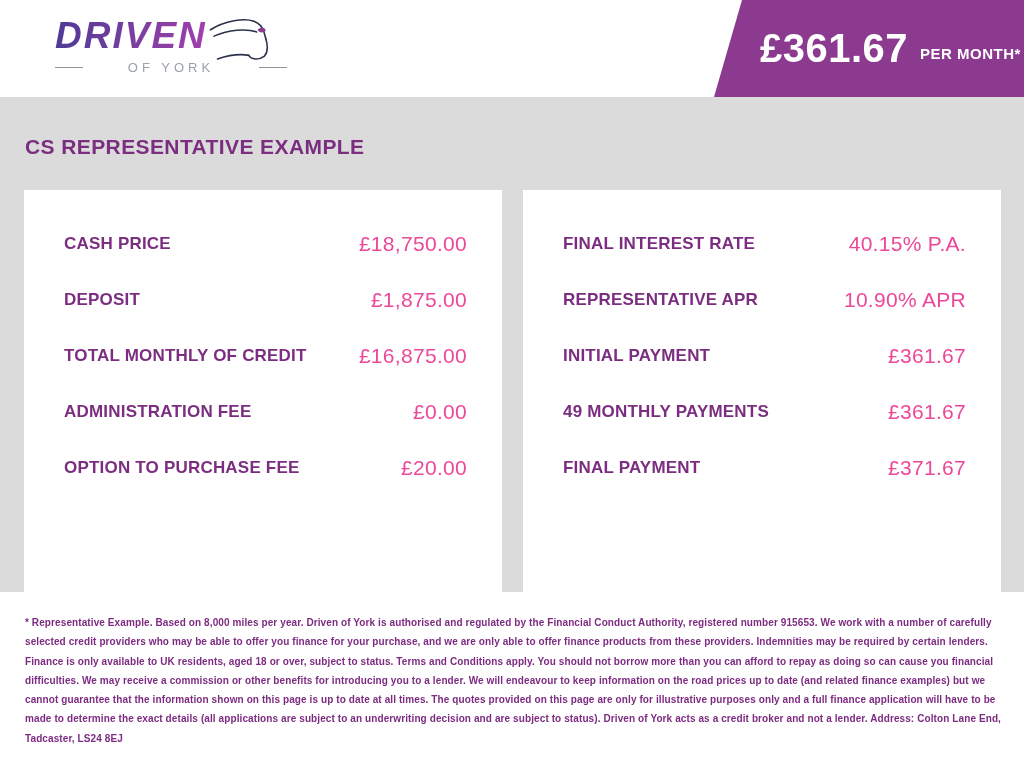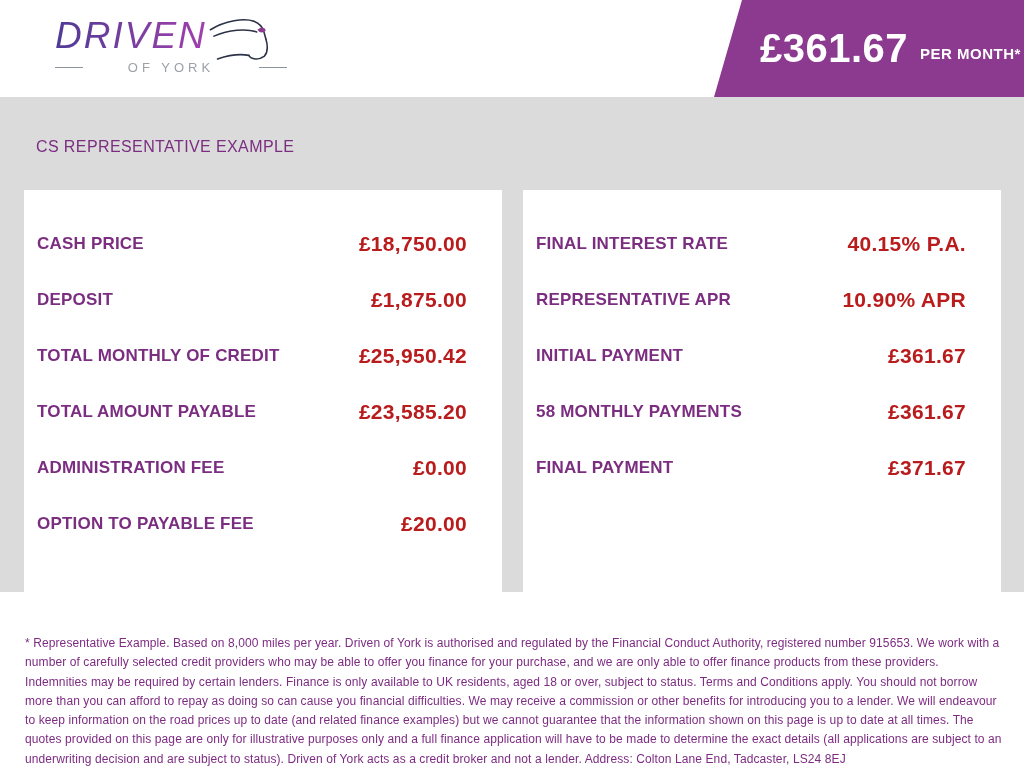--- a/index.html
+++ b/index.html
@@ -5,21 +5,21 @@
   * { margin:0; padding:0; box-sizing:border-box; }
   html,body { width:1024px; height:768px; overflow:hidden; background:#ffffff;
               font-family:"Liberation Sans", sans-serif; }
 
   
   .header { position:relative; width:1024px; height:97px; background:#ffffff; }
 
   .logo { position:absolute; left:55px; top:14px; width:240px; }
   .logo-top { display:flex; align-items:flex-end; }
   .brand-text {
-    font-size:37px; font-weight:400; font-style:italic; letter-spacing:2px;
+    font-size:37px; font-weight:700; font-style:italic; letter-spacing:2px;
     background:linear-gradient(90deg,#4f3a96 0%, #7c3f9f 55%, #a13fae 100%);
     -webkit-background-clip:text; background-clip:text; color:transparent;
     line-height:1;
   }
   .car-icon { margin-left:2px; margin-bottom:-14px; }
   .logo-sub { display:flex; align-items:center; margin-top:6px; width:232px;gap:37px; }
   .logo-sub .line { flex:1; height:1.5px; background:#8d949c; }
   .logo-sub .sub-text { color:#9aa1a8; font-size:13px; letter-spacing:4px;
     padding:0 8px; font-weight:500; }
 
@@ -28,37 +28,37 @@
     background:#8c3a8f;
     clip-path:polygon(30px 0, 100% 0, 100% 100%, 2px 100%);
     display:flex; align-items:center; padding-left:48px; color:#ffffff;
   }
   .price-amount { font-size:40px; font-weight:bold; letter-spacing:0.5px; }
   .price-period { font-size:15px; font-weight:bold; margin-left:12px;
     margin-top:10px; letter-spacing:0.5px; }
 
   
   .main { width:1024px; height:495px; background:#dbdbdb; padding-top:38px; }
-  .page-title { margin-left:36px; font-size:16px; font-weight:normal;
+  .page-title { margin-left:25px; font-size:21px; font-weight:bold;
     color:#7b2d80; letter-spacing:0.4px; line-height:24px; }
 
   .cards { display:flex; gap:21px; margin:31px 23px 0 24px; }
-  .card { flex:1; background:#ffffff; height:442px; padding:26px 35px 0 13px; }
+  .card { flex:1; background:#ffffff; height:442px; padding:26px 35px 0 40px; }
 
   .finance-row { height:56px; display:flex; justify-content:space-between;
     align-items:center; }
   .finance-label { font-size:17px; font-weight:bold; color:#7b2d80;
     letter-spacing:0.2px; }
-  .finance-value { font-size:21px; font-weight:bold; color:#b91c1c;
+  .finance-value { font-size:21px; font-weight:normal; color:#ec4899;
     letter-spacing:0.3px; }
 
   
   .footer { width:1024px; background:#ffffff; padding:21px 25px 0 25px; }
-  .disclaimer { width:978px; font-size:12px; line-height:19.3px;
-    font-weight:normal; color:#7d2b82; letter-spacing:0.1px;margin-top:21px; }
+  .disclaimer { width:978px; font-size:10px; line-height:19.3px;
+    font-weight:bold; color:#7d2b82; letter-spacing:0.1px; }
 </style>
 </head>
 <body>
 
 <div class="header">
   <div class="logo">
     <div class="logo-top">
       <span class="brand-text">DRIVEN</span>
       <span class="car-icon">
         <svg width="64" height="50" viewBox="0 0 90 70">
@@ -94,51 +94,47 @@
       <div class="finance-row">
         <span class="finance-label">CASH PRICE</span>
         <span class="finance-value">£18,750.00</span>
       </div>
       <div class="finance-row">
         <span class="finance-label">DEPOSIT</span>
         <span class="finance-value">£1,875.00</span>
       </div>
       <div class="finance-row">
         <span class="finance-label">TOTAL MONTHLY OF CREDIT</span>
-        <span class="finance-value">£25,950.42</span>
-      </div>
-      <div class="finance-row">
-        <span class="finance-label">TOTAL AMOUNT PAYABLE</span>
-        <span class="finance-value">£23,585.20</span>
+        <span class="finance-value">£16,875.00</span>
       </div>
       <div class="finance-row">
         <span class="finance-label">ADMINISTRATION FEE</span>
         <span class="finance-value">£0.00</span>
       </div>
       <div class="finance-row">
-        <span class="finance-label">OPTION TO PAYABLE FEE</span>
+        <span class="finance-label">OPTION TO PURCHASE FEE</span>
         <span class="finance-value">£20.00</span>
       </div>
     </div>
 
     <div class="card">
       <div class="finance-row">
         <span class="finance-label">FINAL INTEREST RATE</span>
         <span class="finance-value">40.15% P.A.</span>
       </div>
       <div class="finance-row">
         <span class="finance-label">REPRESENTATIVE APR</span>
         <span class="finance-value">10.90% APR</span>
       </div>
       <div class="finance-row">
         <span class="finance-label">INITIAL PAYMENT</span>
         <span class="finance-value">£361.67</span>
       </div>
       <div class="finance-row">
-        <span class="finance-label">58 MONTHLY PAYMENTS</span>
+        <span class="finance-label">49 MONTHLY PAYMENTS</span>
         <span class="finance-value">£361.67</span>
       </div>
       <div class="finance-row">
         <span class="finance-label">FINAL PAYMENT</span>
         <span class="finance-value">£371.67</span>
       </div>
     </div>
   </div>
 </div>
 

